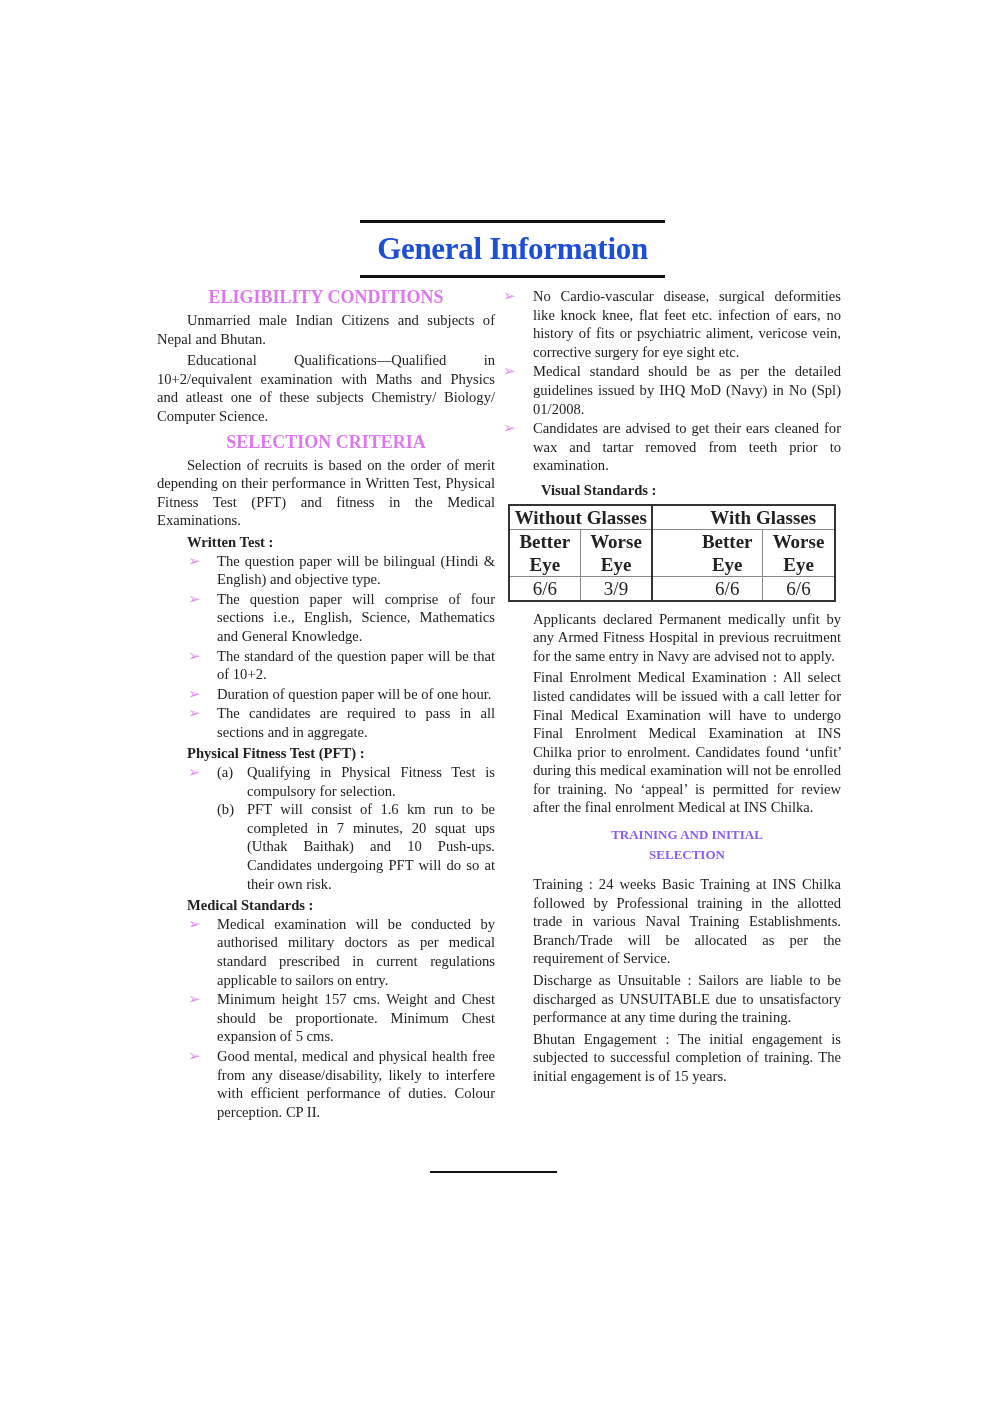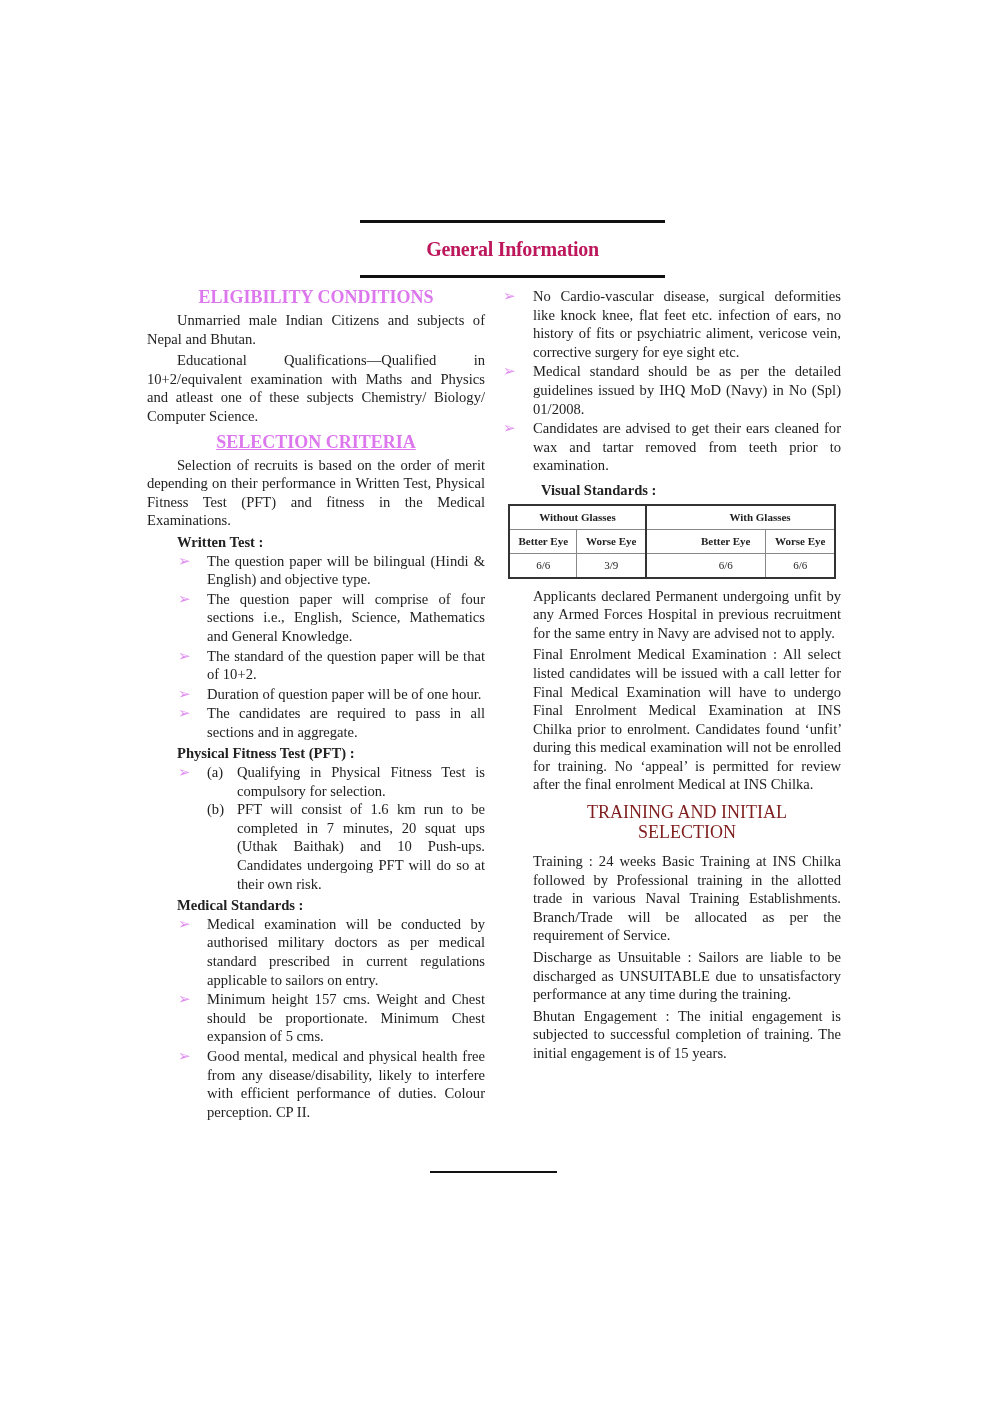--- a/index.html
+++ b/index.html
@@ -1,65 +1,65 @@
 <!DOCTYPE html>
 <html><head>
 <meta charset="utf-8">
 <style>
   html, body { margin:0; padding:0; background:#ffffff; }
   body { width:992px; height:1403px; position:relative; overflow:hidden;
          font-family:"Liberation Serif", "DejaVu Serif", serif; color:#222; }
   .title-wrap { position:absolute; left:360px; top:220px; width:305px; }
   .rule-top { height:3px; background:#111; }
   .rule-bot { height:3px; background:#111; }
-  .title { font-weight:bold; font-size:20px; color:#be185d; text-align:center;
+  .title { font-weight:bold; font-size:31px; color:#1d4ed8; text-align:center;
            line-height:44px; margin:4px 0 4px 0; letter-spacing:-0.3px; }
   .col { position:absolute; top:287px; font-size:14.6px; line-height:18.6px; text-align:justify; }
-  .col-left { left:147px; width:338px; }
+  .col-left { left:157px; width:338px; }
   .col-right { left:533px; width:308px; }
   .sec-head { color:#dd77ee; font-weight:bold; font-size:18px; text-align:center;
               line-height:20px; margin:0 0 4px 0; }
   p { margin:0 0 3px 0; }
   .indent { text-indent:30px; }
   .sub-head { font-weight:bold; margin:3px 0 0 30px; }
   .sub-head-r { font-weight:bold; margin:3px 0 0 8px; text-align:left; }
   ul.arrow { list-style:none; margin:0; padding:0; }
   ul.arrow li { position:relative; padding-left:60px; margin:0 0 1px 0; }
   .col-right ul.arrow li { padding-left:30px; }
   .col-right ul.arrow li .bullet { left:0; }
   ul.arrow li .bullet { position:absolute; left:31px; top:0; color:#e08cf0; font-size:15px; }
   .pft-item { position:relative; padding-left:90px; }
   .pft-item .lab { position:absolute; left:60px; top:0; }
   .pft-item .bullet { position:absolute; left:31px; top:0; color:#e08cf0; }
   b { font-weight:normal; }
   table.vis { border-collapse:collapse; width:328px; margin:4px 0 8px -25px;
-              font-size:11px; text-align:center; }
+              font-size:19px; text-align:center; }
   table.vis td { border:1px solid #888; padding:0; height:23px; line-height:23px; }
   table.vis { border:2px solid #333; }
   table.vis .hdr { font-weight:bold; }
   table.vis .split { border-left:2px solid #333;padding-left:39px; }
-  .centerhead { color:#7f1d1d; font-weight:normal; font-size:18px; text-align:center;
+  .centerhead { color:#8b5cf6; font-weight:bold; font-size:13px; text-align:center;
                 line-height:20px; margin:8px 0 10px 0; }
   .bottom-rule { position:absolute; left:430px; top:1171px; width:127px; height:2px; background:#111; }
 </style>
 </head>
 <body>
 
 <div class="title-wrap">
   <div class="rule-top"></div>
   <div class="title">General Information</div>
   <div class="rule-bot"></div>
 </div>
 
 <div class="col col-left">
   <div class="sec-head">ELIGIBILITY CONDITIONS</div>
   <p class="indent">Unmarried male Indian Citizens and subjects of Nepal and Bhutan.</p>
   <p class="indent"><b>Educational Qualifications—</b><span>Qualified in 10+2/equivalent examination with Maths and Physics and atleast one of these subjects Chemistry/ Biology/ Computer Science.</span></p>
 
-  <div class="sec-head" style="margin-top:6px;text-decoration:underline;">SELECTION CRITERIA</div>
+  <div class="sec-head" style="margin-top:6px;">SELECTION CRITERIA</div>
   <p class="indent">Selection of recruits is based on the order of merit depending on their performance in Written Test, Physical Fitness Test (PFT) and fitness in the Medical Examinations.</p>
 
   <div class="sub-head">Written Test :</div>
   <ul class="arrow">
     <li><span class="bullet">➢</span><span>The question paper will be bilingual (Hindi &amp; English) and objective type.</span></li>
     <li><span class="bullet">➢</span><span>The question paper will comprise of four sections i.e., English, Science, Mathematics and General Knowledge.</span></li>
     <li><span class="bullet">➢</span><span>The standard of the question paper will be that of 10+2.</span></li>
     <li><span class="bullet">➢</span><span>Duration of question paper will be of one hour.</span></li>
     <li><span class="bullet">➢</span><span>The candidates are required to pass in all sections and in aggregate.</span></li>
   </ul>
@@ -105,21 +105,21 @@
     </tr>
     <tr>
       <td>6/6</td>
       <td>3/9</td>
       <td class="split">6/6</td>
       <td>6/6</td>
     </tr>
   </tbody>
     </table>
 
-  <p>Applicants declared Permanent undergoing unfit by any Armed Forces Hospital in previous recruitment  for the same entry in Navy are advised not to apply.</p>
+  <p>Applicants declared Permanent medically unfit by any Armed Fitness Hospital in previous recruitment  for the same entry in Navy are advised not to apply.</p>
 
   <p><b>Final Enrolment Medical Examination :</b> <span>All select listed candidates will be issued with a call letter for Final Medical Examination will have to undergo Final Enrolment Medical Examination at INS Chilka prior to enrolment. Candidates found </span><b>‘unfit’</b><span> during this medical examination </span><b>will not be enrolled</b><span> for training. No ‘appeal’ is permitted for review after the final enrolment Medical at INS Chilka.</span></p>
 
   <div class="centerhead">
     <div>TRAINING AND INITIAL</div>
     <div>SELECTION</div>
   </div>
 
   <p><b>Training :</b><span> 24 weeks Basic Training at INS Chilka followed by Professional training in the allotted trade in various Naval Training Establishments. Branch/Trade will be allocated as per the requirement of Service.</span></p>
   <p><b>Discharge as Unsuitable :</b><span> Sailors are liable to be discharged as UNSUITABLE due to unsatisfactory performance at any time during the training.</span></p>

